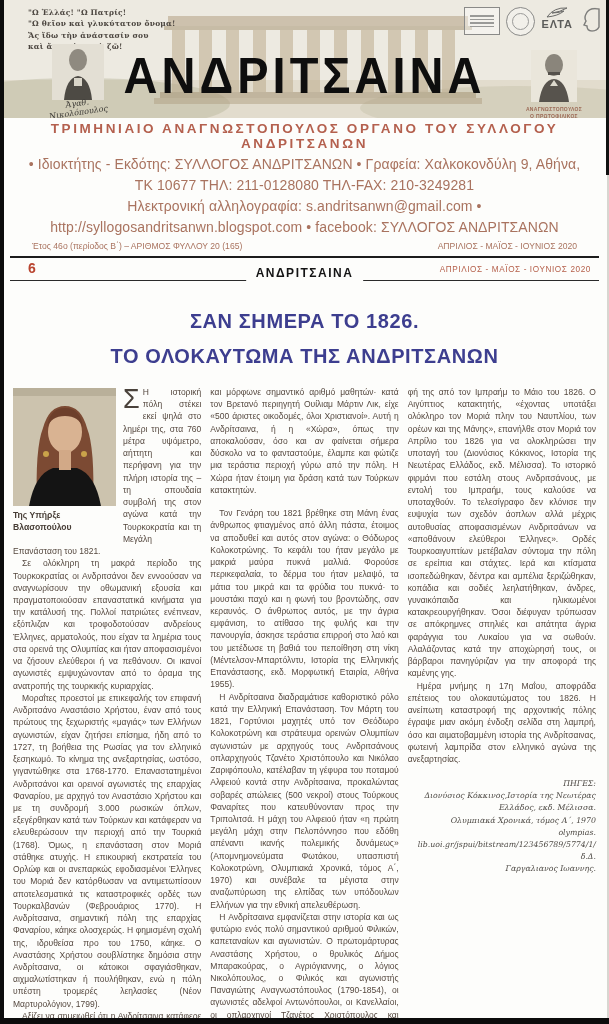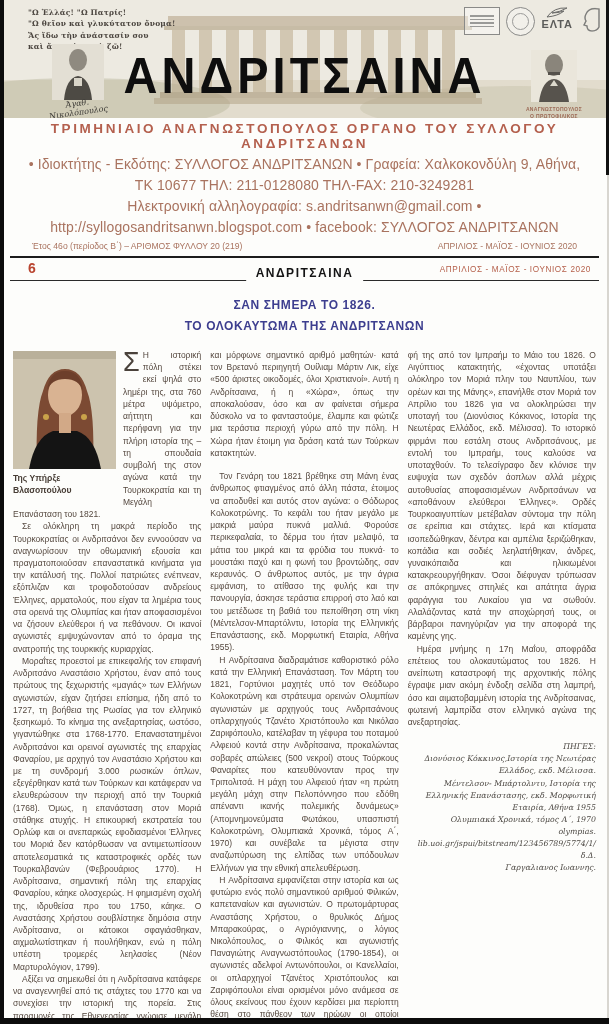--- a/index.html
+++ b/index.html
@@ -53,22 +53,22 @@
 
   
   .pageband{position:relative;margin:2px 10px 0 10px;height:20px;border-bottom:1.5px solid #2a2a2a;}
   .page-num{position:absolute;left:18px;top:0;color:#b9442f;font-weight:bold;font-size:14px;}
   .band-title{position:absolute;left:50%;transform:translateX(-50%);top:4px;background:#fdfdfb;
               padding:0 10px;font-weight:800;font-size:12px;letter-spacing:1.5px;color:#141414;
               z-index:2;line-height:1.6;}
   .band-date{position:absolute;right:8px;top:5px;color:#b5604b;font-size:8.2px;letter-spacing:.6px;}
 
   
-  .article-title{margin-top:14px;text-align:center;color:#3d3e8f;font-weight:bold;
-                 font-size:12px;line-height:1.75;letter-spacing:.6px;}
+  .article-title{margin-top:23px;text-align:center;color:#3d3e8f;font-weight:bold;
+                 font-size:20px;line-height:1.75;letter-spacing:.6px;}
   .columns{display:flex;gap:9px;padding:0 13px;margin-top:12px;}
   .col{flex:1;min-width:0;font-size:8.5px;line-height:1.44;text-align:justify;color:#55483f;}
   .col p{margin:0;text-indent:9px;}
   .col p.noindent{text-indent:0;}
   .col p.gap-before{margin-top:11px;}
   .figure{float:left;width:103px;margin:2px 7px 3px 0;}
   .photo{width:103px;height:118px;display:block;background:#cfc6b4;}
   .fig-caption{font-weight:bold;font-size:8.6px;line-height:1.35;color:#473d35;margin-top:4px;text-align:left;}
   .dropcap{float:left;font-size:27px;line-height:.85;font-weight:400;color:#4a423b;
            margin:2px 3px 0 0;}
@@ -169,21 +169,21 @@
       </div>
     </div>
   </div>
 
   <div class="subtitle">ΤΡΙΜΗΝΙΑΙΟ ΑΝΑΓΝΩΣΤΟΠΟΥΛΟΣ ΟΡΓΑΝΟ ΤΟΥ ΣΥΛΛΟΓΟΥ ΑΝΔΡΙΤΣΑΝΩΝ</div>
 
   <div class="infoblock">
     <div class="info-line">• Ιδιοκτήτης - Εκδότης: ΣΥΛΛΟΓΟΣ ΑΝΔΡΙΤΣΑΝΩΝ • Γραφεία: Χαλκοκονδύλη 9, Αθήνα, ΤΚ 10677 ΤΗΛ: 211-0128080 ΤΗΛ-FAX: 210-3249281</div>
     <div class="info-line">Ηλεκτρονική αλληλογραφία: s.andritsanwn@gmail.com • http://syllogosandritsanwn.blogspot.com • facebook: ΣΥΛΛΟΓΟΣ ΑΝΔΡΙΤΣΑΝΩΝ</div>
     <div class="issue-row">
-      <span>Έτος 46ο (περίοδος Β΄) – ΑΡΙΘΜΟΣ ΦΥΛΛΟΥ 20 (219)</span>
+      <span>Έτος 46ο (περίοδος Β΄) – ΑΡΙΘΜΟΣ ΦΥΛΛΟΥ 20 (165)</span>
       <span>ΑΠΡΙΛΙΟΣ - ΜΑΪΟΣ - ΙΟΥΝΙΟΣ 2020</span>
     </div>
   </div>
 
   <div class="rule"></div>
 
   <div class="pageband">
     <span class="page-num">6</span>
     <span class="band-title">ΑΝΔΡΙΤΣΑΙΝΑ</span>
     <span class="band-date">ΑΠΡΙΛΙΟΣ - ΜΑΪΟΣ - ΙΟΥΝΙΟΣ 2020</span>
@@ -228,21 +228,20 @@
       <p>Η Ανδρίτσαινα εμφανίζεται στην ιστορία και ως φυτώριο ενός πολύ σημαντικού αριθμού Φιλικών, καπεταναίων και αγωνιστών. Ο πρωτομάρτυρας Αναστάσης Χρήστου, ο θρυλικός Δήμος Μπαρακούρας, ο Αγριόγιαννης, ο λόγιος Νικολόπουλος, ο Φιλικός και αγωνιστής Παναγιώτης Αναγνωστόπουλος (1790-1854), οι αγωνιστές αδελφοί Αντωνόπουλοι, οι Κανελλαίοι, οι οπλαρχηγοί Τζανέτος Χριστόπουλος και Ζαριφόπουλοι είναι ορισμένοι μόνο ανάμεσα σε όλους εκείνους που έχουν κερδίσει μια περίοπτη θέση στο πάνθεον των ηρώων οι οποίοι αγωνίστηκαν για την ελευθερία της πατρίδας μας.</p>
       <p>Μία από τις πολλές συγκλονιστικές στιγμές στην ιστορία της Ανδρίτσαινας είναι η καταστρο-</p>
     </div>
 
     <div class="col">
       <p class="noindent">φή της από τον Ιμπραήμ το Μάιο του 1826. Ο Αιγύπτιος κατακτητής, «έχοντας υποτάξει ολόκληρο τον Μοριά πλην του Ναυπλίου, των ορέων και της Μάνης», επανήλθε στον Μοριά τον Απρίλιο του 1826 για να ολοκληρώσει την υποταγή του (Διονύσιος Κόκκινος, Ιστορία της Νεωτέρας Ελλάδος, εκδ. Μέλισσα). Το ιστορικό φιρμάνι που εστάλη στους Ανδριτσάνους, με εντολή του Ιμπραήμ, τους καλούσε να υποταχθούν. Το τελεσίγραφο δεν κλόνισε την ευψυχία των σχεδόν άοπλων αλλά μέχρις αυτοθυσίας αποφασισμένων Ανδριτσάνων να «αποθάνουν ελεύθεροι Έλληνες». Ορδές Τουρκοαιγυπτίων μετέβαλαν σύντομα την πόλη σε ερείπια και στάχτες. Ιερά και κτίσματα ισοπεδώθηκαν, δέντρα και αμπέλια ξεριζώθηκαν, κοπάδια και σοδιές λεηλατήθηκαν, άνδρες, γυναικόπαιδα και ηλικιωμένοι κατακρεουργήθηκαν. Όσοι διέφυγαν τρύπωσαν σε απόκρημνες σπηλιές και απάτητα άγρια φαράγγια του Λυκαίου για να σωθούν. Αλαλάζοντας κατά την αποχώρησή τους, οι βάρβαροι πανηγύριζαν για την αποφορά της καμένης γης.</p>
       <p>Ημέρα μνήμης η 17η Μαΐου, αποφράδα επέτειος του ολοκαυτώματος του 1826. Η ανείπωτη καταστροφή της αρχοντικής πόλης έγραψε μιαν ακόμη ένδοξη σελίδα στη λαμπρή, όσο και αιματοβαμμένη ιστορία της Ανδρίτσαινας, φωτεινή λαμπρίδα στον ελληνικό αγώνα της ανεξαρτησίας.</p>
       <div class="sources">
         <div>ΠΗΓΕΣ:</div>
         <div>Διονύσιος Κόκκινος,Ιστορία της Νεωτέρας Ελλάδος, εκδ. Μέλισσα.</div>
-        <div>Μέντελσον- Μπάρτολντυ, Ιστορία της Ελληνικής Επανάστασης, εκδ. Μορφωτική Εταιρία, Αθήνα 1955</div>
         <div>Ολυμπιακά Χρονικά, τόμος Α΄, 1970</div>
         <div>olympias.</div>
         <div>lib.uoi.gr/jspui/bitstream/123456789/5774/1/δ.Δ.</div>
         <div>Γαργαλιανος Ιωαννης.</div>
       </div>
     </div>
 
   </div>
 </div>
 

